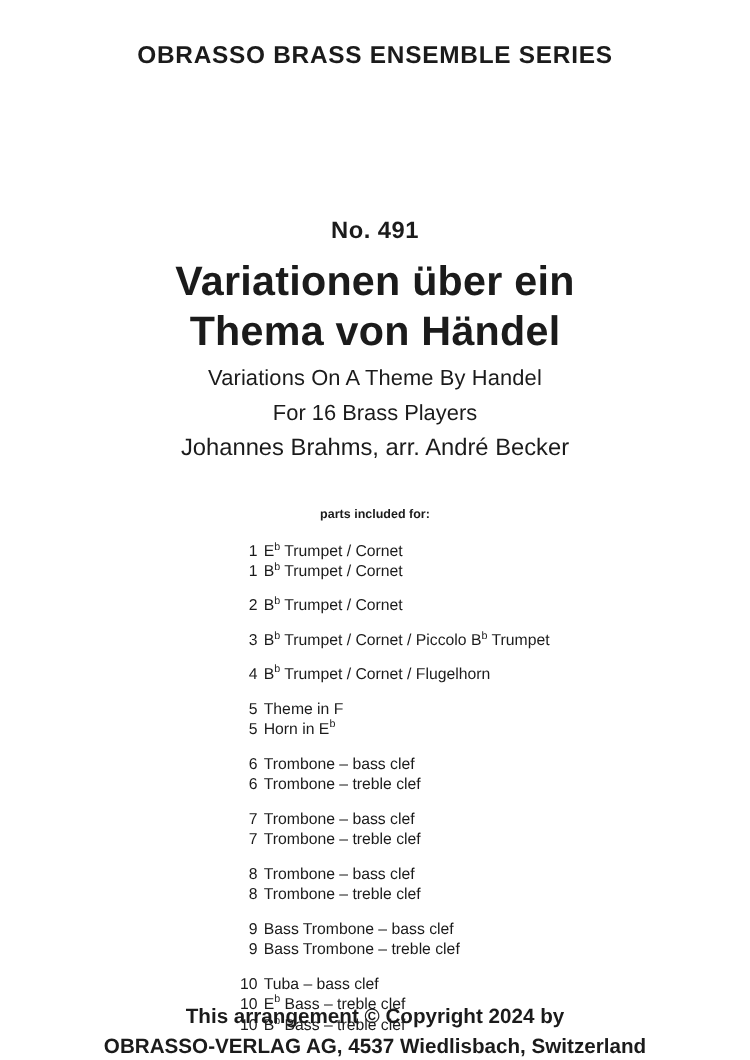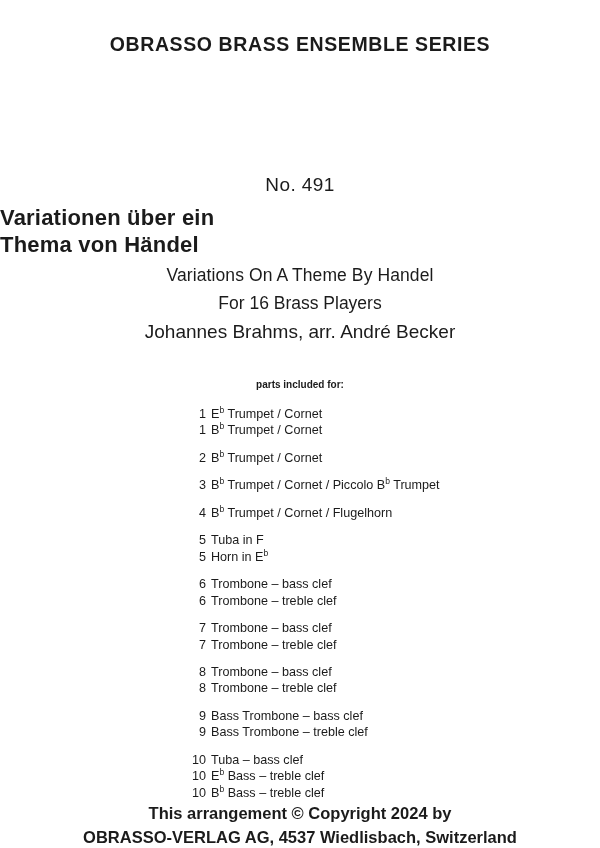--- a/index.html
+++ b/index.html
@@ -24,29 +24,29 @@
   }
   .series-header {
     text-align: center;
     font-weight: bold;
     font-size: 19.5px;
     letter-spacing: 0.6px;
     margin-top: 33px;
   }
   .catalog-no {
     text-align: center;
-    font-weight: normal;
+    font-weight: bold;
     font-size: 19px;
     letter-spacing: 0.4px;
     margin-top: 118px;
   }
   .main-title {
-    text-align: left;
+    text-align: center;
     font-weight: bold;
-    font-size: 22px;
+    font-size: 33px;
     line-height: 1.22;
     letter-spacing: 0.2px;
     margin-top: 9px;
   }
   .subtitle-en {
     text-align: center;
     font-weight: normal;
     font-size: 17.5px;
     margin-top: 6px;
     letter-spacing: 0.1px;
@@ -135,21 +135,21 @@
       <div class="parts-group">
         <div class="part-line"><span class="part-num">2</span><span>B</span><sup>b</sup><span> Trumpet / Cornet</span></div>
       </div>
       <div class="parts-group">
         <div class="part-line"><span class="part-num">3</span><span>B</span><sup>b</sup><span> Trumpet / Cornet / Piccolo B</span><sup>b</sup><span> Trumpet</span></div>
       </div>
       <div class="parts-group">
         <div class="part-line"><span class="part-num">4</span><span>B</span><sup>b</sup><span> Trumpet / Cornet / Flugelhorn</span></div>
       </div>
       <div class="parts-group">
-        <div class="part-line"><span class="part-num">5</span><span>Tuba in F</span></div>
+        <div class="part-line"><span class="part-num">5</span><span>Theme in F</span></div>
         <div class="part-line"><span class="part-num">5</span><span>Horn in E</span><sup>b</sup></div>
       </div>
       <div class="parts-group">
         <div class="part-line"><span class="part-num">6</span><span>Trombone – bass clef</span></div>
         <div class="part-line"><span class="part-num">6</span><span>Trombone – treble clef</span></div>
       </div>
       <div class="parts-group">
         <div class="part-line"><span class="part-num">7</span><span>Trombone – bass clef</span></div>
         <div class="part-line"><span class="part-num">7</span><span>Trombone – treble clef</span></div>
       </div>

